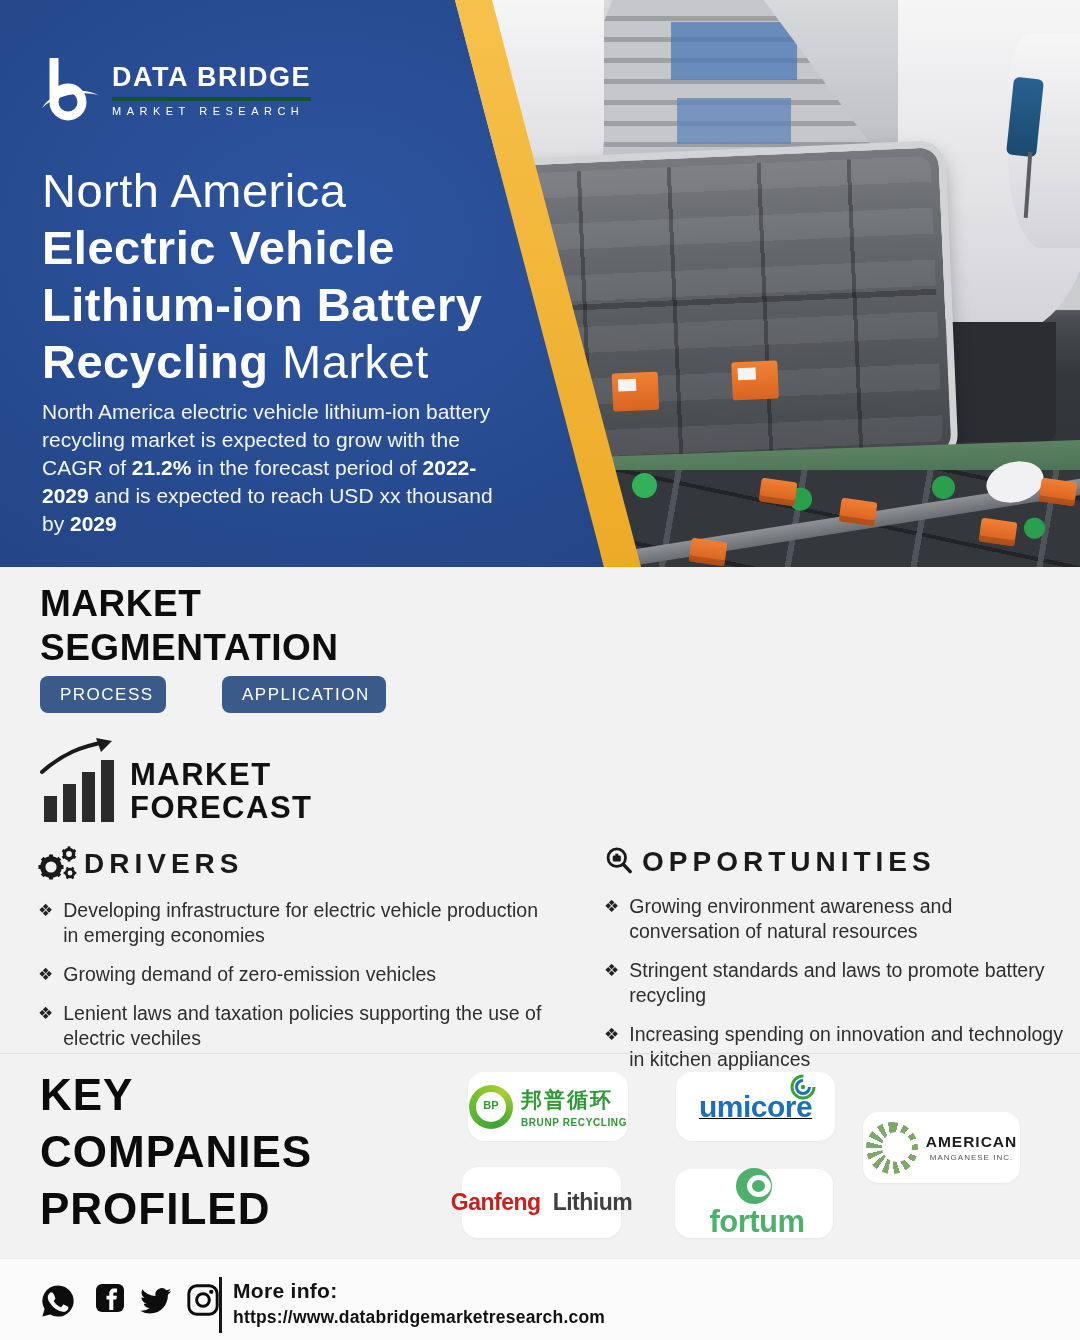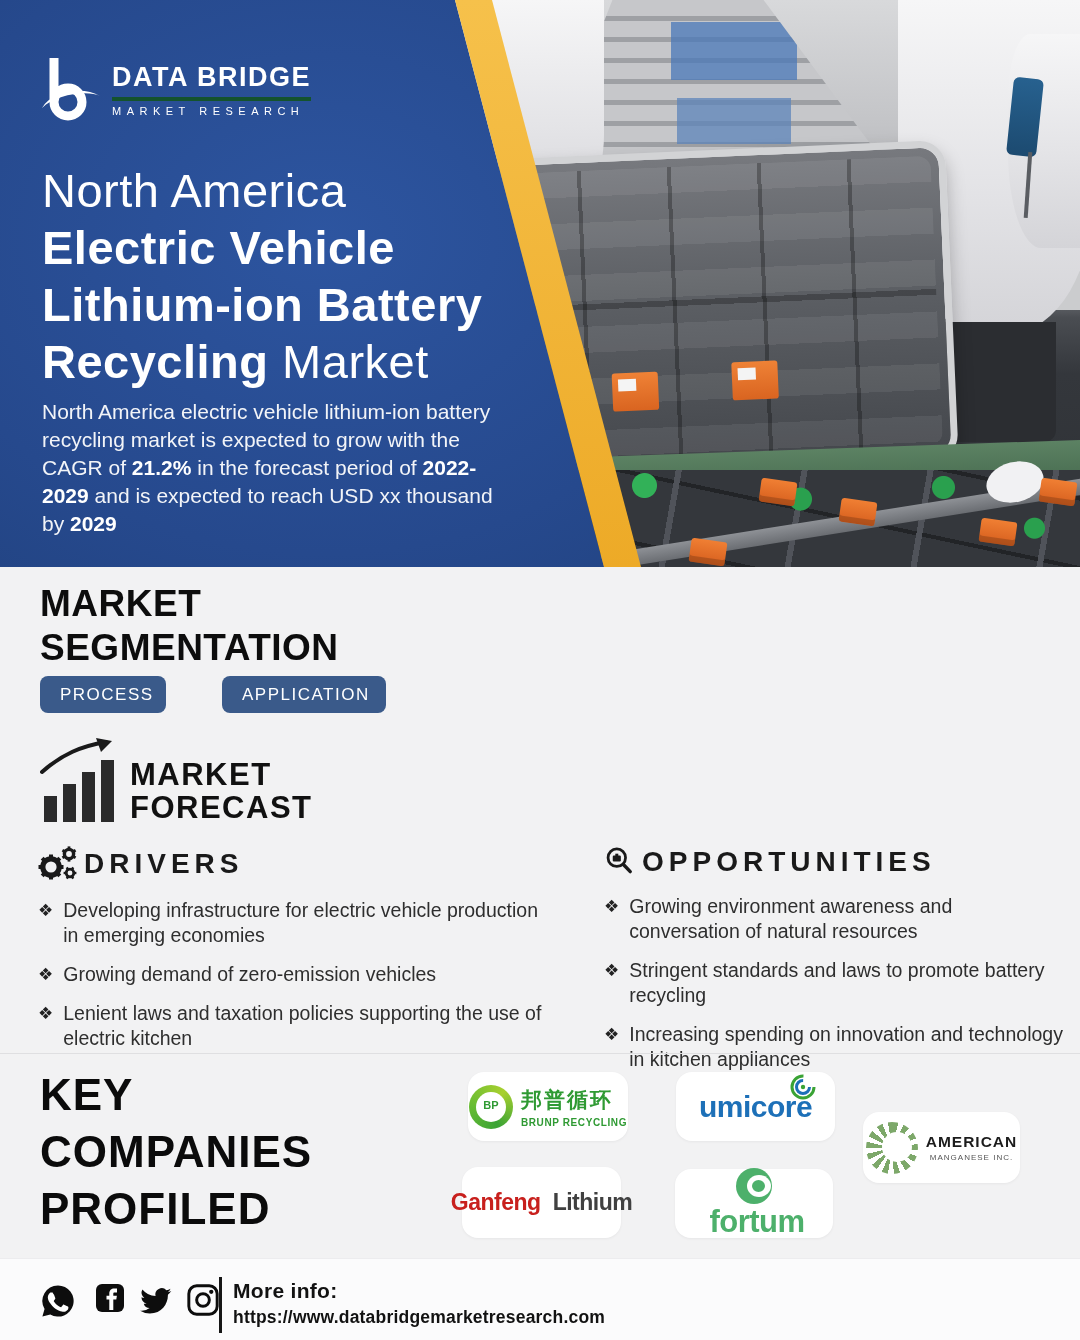--- a/index.html
+++ b/index.html
@@ -111,21 +111,21 @@
   .card-fortum { left:675px; top:1169px; width:158px; height:69px;flex-direction:column; }
 
   .brunp-icon { width:44px; height:44px; border-radius:50%;
     background:conic-gradient(from 40deg, #a9d02f, #3aa335, #6abd32, #a9d02f); position:relative; flex:0 0 auto; }
   .brunp-icon::after { content:""; position:absolute; left:7px; top:7px; width:30px; height:30px; border-radius:50%; background:#fff; }
   .brunp-icon span { position:absolute; z-index:1; left:0; top:14px; width:44px; text-align:center; font-size:11px; font-weight:700; color:#2f9a33; }
   .brunp-txt { margin-left:8px; }
   .brunp-cn { font-size:21px; font-weight:700; color:#2f9a33; letter-spacing:2px; }
   .brunp-en { font-size:10px; font-weight:700; color:#2f9a33; letter-spacing:.6px; margin-top:3px; }
 
-  .umicore-wrap { position:relative; }
+  .umicore-wrap { position:relative;text-decoration:underline; }
   .umicore-name { font-size:30px; font-weight:700; color:#1d70b8; letter-spacing:-.5px; }
   .umicore-spiral { position:absolute; right:-6px; top:-18px; }
 
   .american-icon { width:52px; height:52px; border-radius:50%; position:relative; flex:0 0 auto;
     background:repeating-conic-gradient(#7da86a 0 14deg, #ffffff 14deg 27deg); }
   .american-icon::after { content:""; position:absolute; left:16px; top:10px; width:30px; height:30px; border-radius:50%; background:#fff; }
   .american-txt { margin-left:8px; }
   .american-l1 { font-size:15.5px; font-weight:700; color:#1c1c1c; letter-spacing:1px; }
   .american-l2 { font-size:8px; color:#555; letter-spacing:1px; margin-top:2px; text-align:center; }
 
@@ -276,21 +276,21 @@
       <li>
           <span class="blt">❖</span>
           <span class="itxt">Developing infrastructure for electric vehicle production in emerging economies</span>
         </li>
       <li>
           <span class="blt">❖</span>
           <span class="itxt">Growing demand of zero-emission vehicles</span>
         </li>
       <li>
           <span class="blt">❖</span>
-          <span class="itxt">Lenient laws and taxation policies supporting the use of electric kitchen</span>
+          <span class="itxt">Lenient laws and taxation policies supporting the use of electric vechiles</span>
         </li>
     </ul>
   </div>
 
   <div class="opps-col">
     <div class="col-head">
       <svg width="32" height="32" viewBox="0 0 30 30">
         <circle cx="12" cy="11" r="8.2" fill="none" stroke="#1a1a1a" stroke-width="2.6"></circle>
         <rect x="8.2" y="9" width="7.6" height="5.6" rx="1" fill="#1a1a1a"></rect>
         <rect x="10.6" y="7.2" width="2.8" height="2.2" fill="#1a1a1a"></rect>

